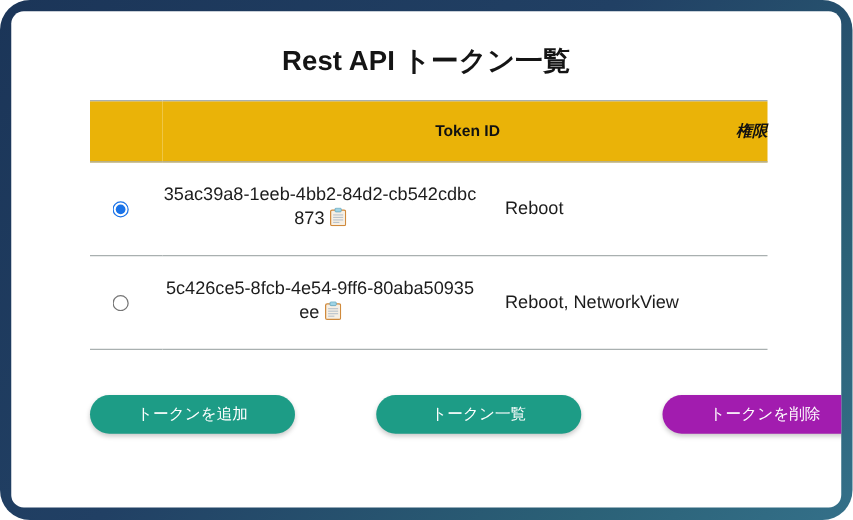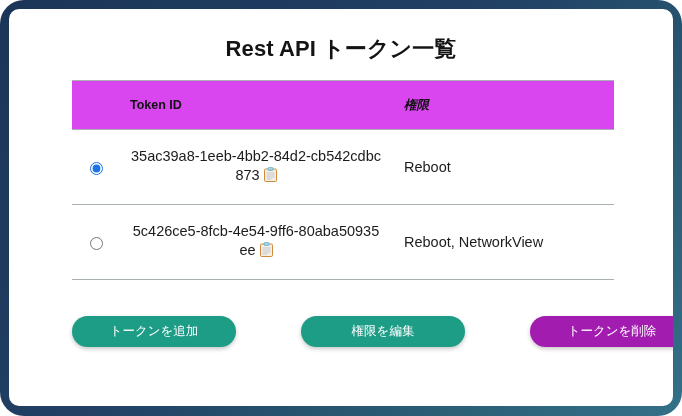--- a/index.html
+++ b/index.html
@@ -53,29 +53,29 @@
   
   .token-table {
     position: absolute;
     left: 63px;
     top: 71px;
     width: 538px;
     border-collapse: collapse;
     table-layout: fixed;
   }
   .token-table thead th {
-    background: #d946ef;
+    background: #eab308;
     border-top: 1px solid #a9b0b0;
     border-bottom: 1px solid #a9b0b0;
     height: 48px;
     padding: 0;
     font-size: 12.5px;
     font-weight: bold;
     color: #111111;
-    text-align: left;
+    text-align: right;
     vertical-align: middle;
   }
   .col-radio  { width: 58px; }
   .col-token  { width: 270px; }
   .col-perm   { width: 210px; }
 
   .token-table thead th.col-radio { padding-left: 0; }
   .token-table thead th.col-token { padding-left: 0px; }
   .token-table thead th.col-perm  { padding-left: 4px; font-style: italic; }
 
@@ -202,18 +202,18 @@
             </span>
           </td>
           <td class="cell-perm">Reboot, NetworkView</td>
         </tr>
 
       </tbody>
     </table>
 
     <div class="actions">
       <button class="btn btn-add">トークンを追加</button>
-      <button class="btn btn-edit">権限を編集</button>
+      <button class="btn btn-edit">トークン一覧</button>
       <button class="btn btn-delete">トークンを削除</button>
     </div>
 
   </div>
 </div>
 
 </body></html>

